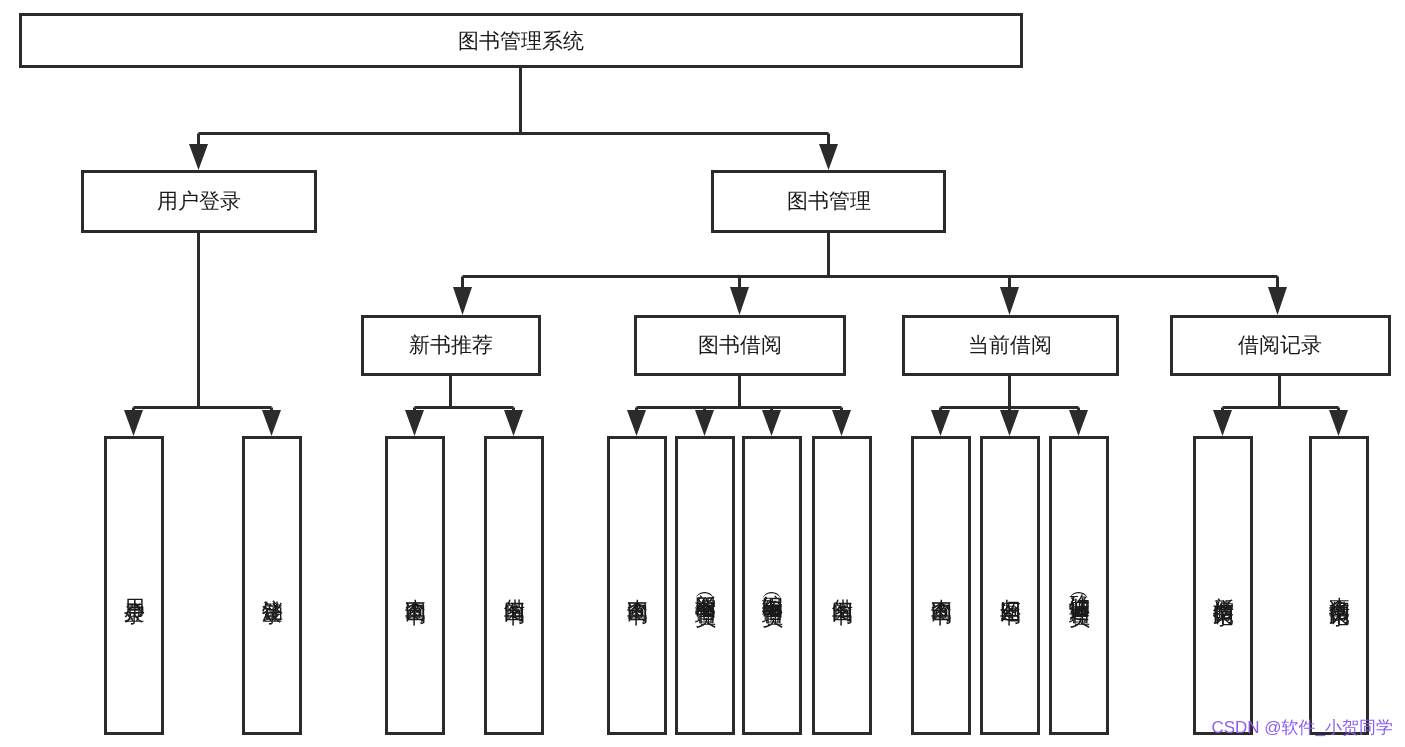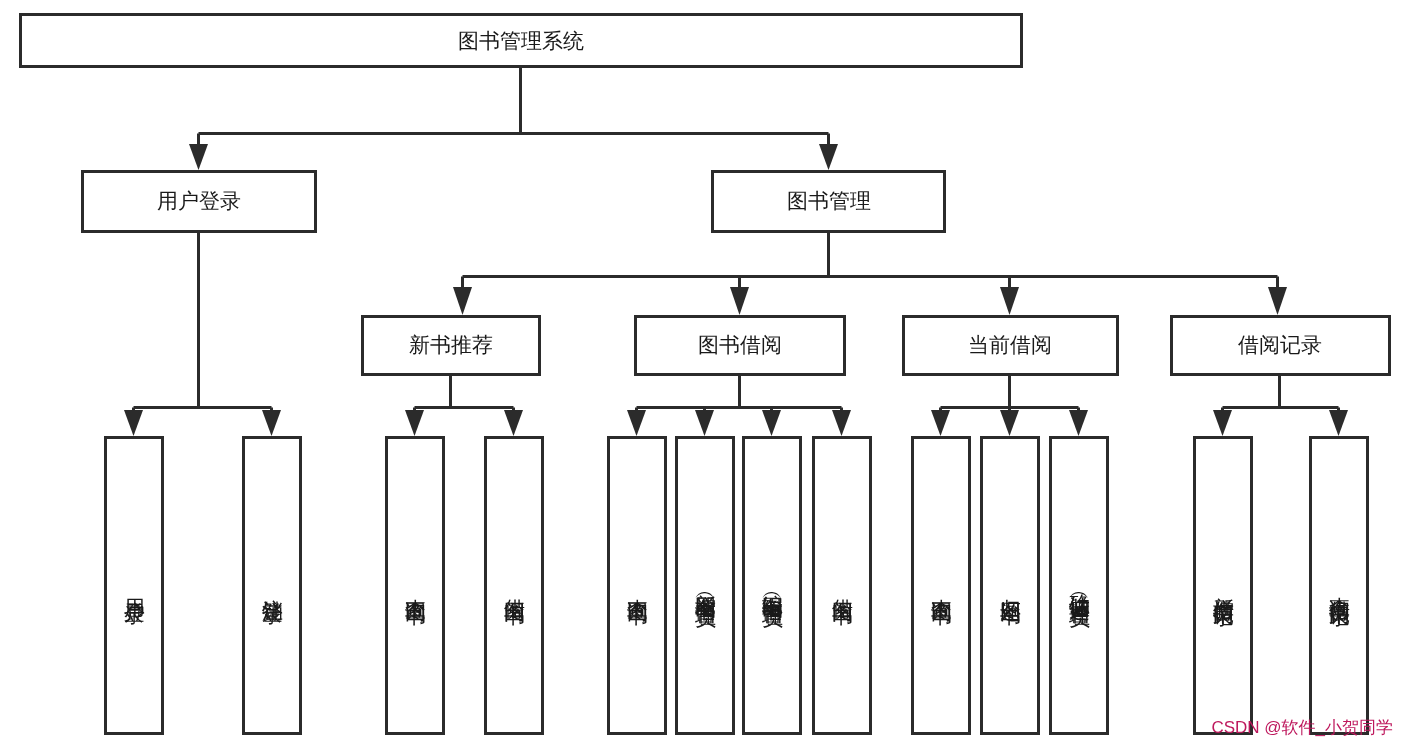--- a/index.html
+++ b/index.html
@@ -64,21 +64,21 @@
     justify-content: center;
     white-space: nowrap;
     pointer-events: none;
   }
   .watermark {
     position: absolute;
     right: 12px;
     bottom: 8px;
     font-family: "Liberation Sans", "DejaVu Sans", sans-serif;
     font-size: 17px;
-    color: #be185d;
+    color: #8b5cf6;
     white-space: nowrap;
     margin-top: 48px;
   }
 </style>
 </head>
 <body>
 
 <div id="diagram-root">
 
   <svg id="tree-svg" viewBox="0 0 1405 747">

